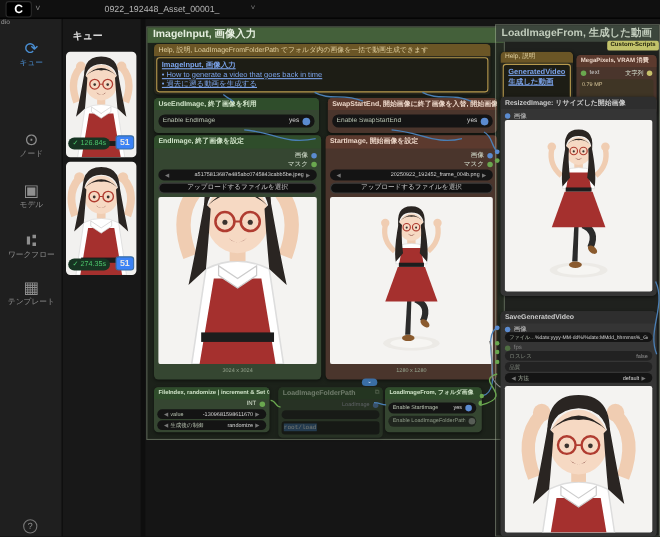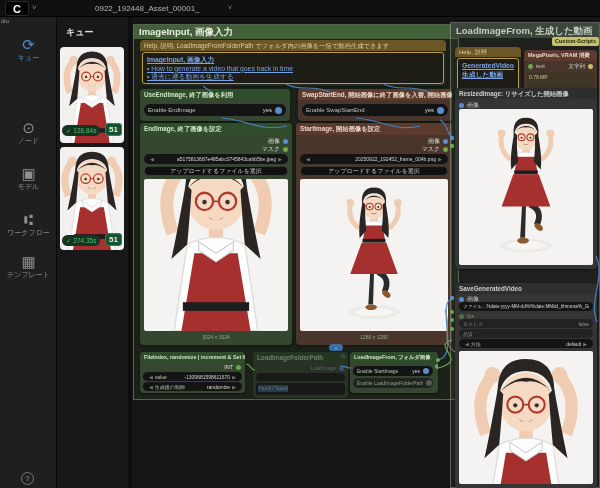--- a/index.html
+++ b/index.html
@@ -23,21 +23,21 @@
   .raillabel { font-size:7px; display:block; line-height:9px; white-space:nowrap; overflow:hidden; }
   .railitem.sel { color:#4a8fd4; }
   .helpbtn { left:21px; top:455px; width:13px; height:13px; border:1px solid #777; border-radius:50%; color:#999; font-size:8px; text-align:center; line-height:12px; }
 
   
   .queuepanel { left:57px; top:17px; width:71px; height:471px; background:#181818; z-index:20; }
   .queuetitle { left:9px; top:9px; color:#e0e0e0; font-size:9px; font-weight:bold; }
   .thumb { left:3px; width:64px; background:#f2f1ef; border-radius:4px; overflow:hidden; }
   .thumb svg { display:block; width:100%; height:100%; }
   .timebadge { height:11px; background:#173422; border-radius:6px; color:#4cc36a; font-size:6.5px; line-height:11px; padding:0 4px; white-space:nowrap; z-index:22; }
-  .countbadge { width:17px; height:13px; background:#14532d; border:1px solid #3a6ea5; border-radius:3px; color:#e8e8e8; font-size:8px; font-weight:bold; text-align:center; line-height:12px; z-index:22; }
+  .countbadge { width:17px; height:13px; background:#3b82f6; border:1px solid #3a6ea5; border-radius:3px; color:#e8e8e8; font-size:8px; font-weight:bold; text-align:center; line-height:12px; z-index:22; }
   .resizer { left:128px; top:17px; width:4px; height:471px; background:#0e0e0e; z-index:25; }
 
   
   .group { border:1px solid rgba(200,215,190,0.35); }
   .grouptitle { position:absolute; left:0; top:0; width:100%; height:14px; font-weight:bold; color:#e6efe0; font-size:9.5px; line-height:14px; padding-left:5px; white-space:nowrap; overflow:hidden; }
   .g-imageinput { left:133px; top:24px; width:326px; height:376px; background:rgba(70,104,56,0.16); }
   .g-imageinput .grouptitle { background:#44603a; }
   .g-genvideo { left:450px; top:22px; width:150px; height:466px; background:rgba(90,105,88,0.14); }
   .g-genvideo .grouptitle { background:#3c463c; color:#c2cdbd; height:15px; line-height:15px; }
   .badge-cs { height:9px; background:#c2c26a; border-radius:2px; color:#26260f; font-size:5.5px; font-weight:bold; line-height:9px; padding:0 3px; z-index:12; }

